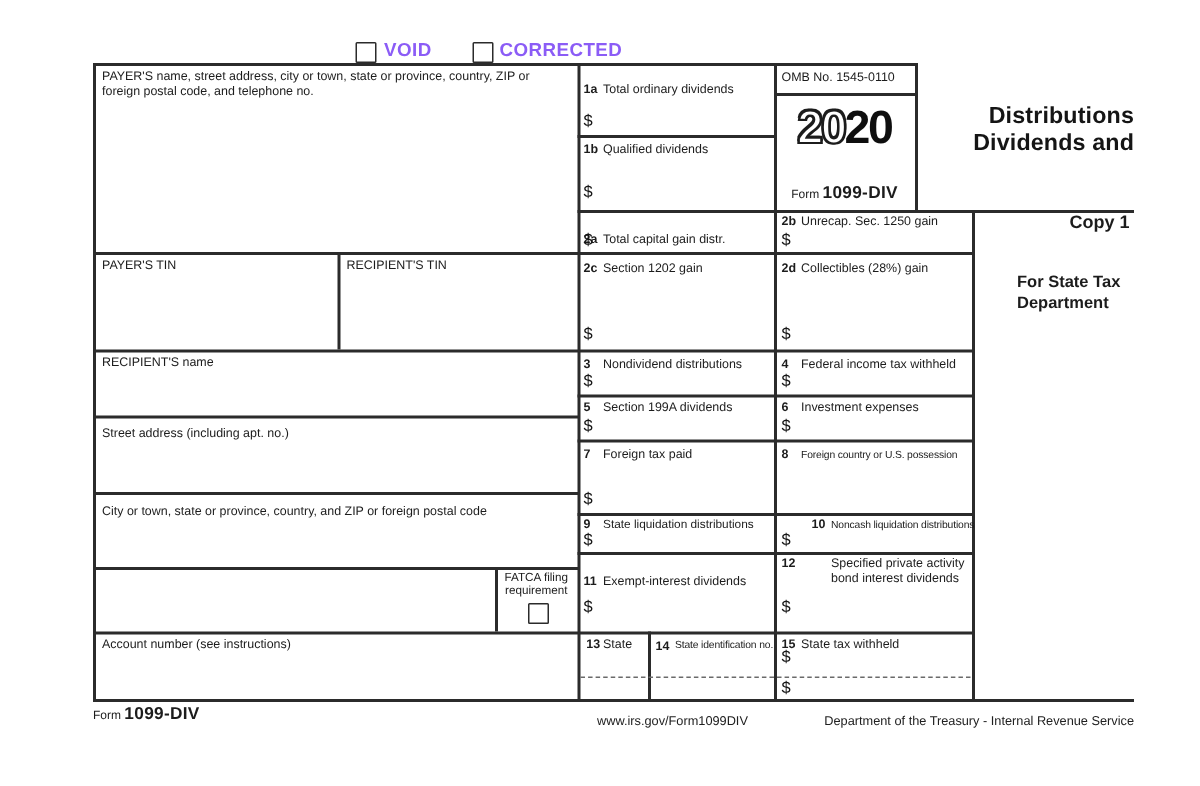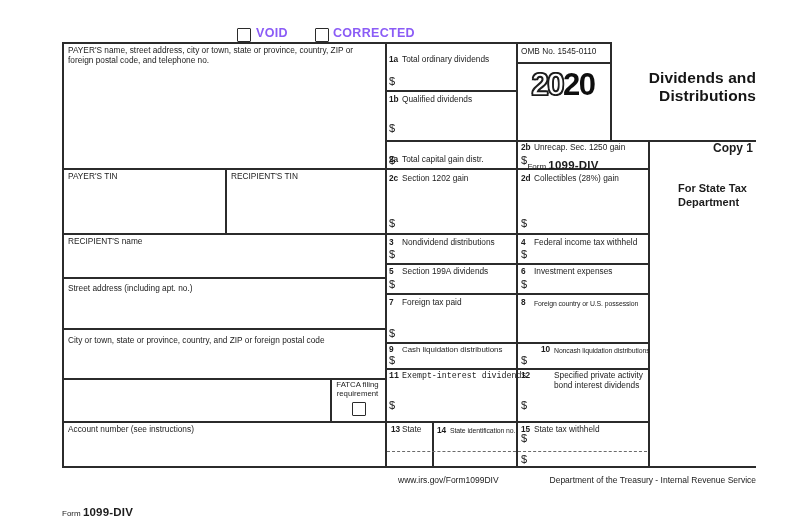--- a/index.html
+++ b/index.html
@@ -19,21 +19,21 @@
   .wraplbl span.txt { white-space:normal; width:104px; display:block; }
   .smalltxt { font-size:6.9px; letter-spacing:-0.1px; }
   .dollar { position:absolute; font-size:11px; font-weight:400; color:#161616; }
   .checkbox { position:absolute; width:12px; height:12px; border:1.7px solid #2b2b2b; background:#fff; border-radius:1px; }
   .cbLabel { position:absolute; font-size:12.5px; font-weight:600; letter-spacing:0.3px; color:#8b5cf6; }
   .omb { position:absolute; font-size:8.3px; }
   .year { position:absolute; left:516px; top:68px; width:94px; text-align:center; font-size:31px; font-weight:800; letter-spacing:-1.5px; line-height:34px; }
   .year .outline { color:#ffffff; -webkit-text-stroke:1.4px #1c1c1c;
     text-shadow:-1px -1px 0 #1c1c1c, 1px -1px 0 #1c1c1c, -1px 1px 0 #1c1c1c, 1px 1px 0 #1c1c1c; }
   .year .solid { color:#0e0e0e; }
-  .formNo { position:absolute; font-size:8px;margin-top:36px; }
+  .formNo { position:absolute; font-size:8px; }
   .formNo b { font-size:11.5px; font-weight:800; letter-spacing:0.2px; }
   .bigTitle { position:absolute; left:560px; top:69px; width:196px; text-align:right;
     font-size:15.5px; font-weight:800; line-height:18px; letter-spacing:0.1px; color:#151515; }
   .copy1 { position:absolute; left:560px; top:141px; width:193px; text-align:right; font-size:12px; font-weight:800; }
   .copyDest { position:absolute; left:678px; top:158px; font-size:11px; font-weight:800; line-height:13.5px; }
   .fatca { position:absolute; left:331px; top:380px; width:53px; text-align:center; font-size:7.8px; line-height:9px; }
   .footUrl { position:absolute; font-size:8.5px; color:#202020; }
 </style>
 </head>
 <body>
@@ -88,22 +88,22 @@
   <div class="omb" style="left:521px; top:46px;">OMB No. 1545-0110</div>
   <div class="year">
     <span class="outline">20</span><span class="solid">20</span>
   </div>
   <div class="formNo" style="left:516px; top:123px; width:94px; text-align:center;">
     <span>Form</span>
     <b>1099-DIV</b>
   </div>
 
   <div class="bigTitle">
+    <span style="display:block;">Distributions</span>
     <span style="display:block;">Dividends and</span>
-    <span style="display:block;">Distributions</span>
   </div>
   <div class="copy1">Copy 1</div>
   <div class="copyDest">
     <span style="display:block;margin-top:24px;">For State Tax</span>
     <span style="display:block;">Department</span>
   </div>
 
   <div class="lbl" style="left:389px; top:55px;">
       <b>1a</b>
       <span class="txt">Total ordinary dividends</span>
@@ -170,31 +170,31 @@
     </div>
   <div class="dollar" style="left:389px; top:327px;">$</div>
 
   <div class="lbl" style="left:521px; top:298px;">
       <b>8</b>
       <span class="txt smalltxt" style="padding-top:1px;">Foreign country or U.S. possession</span>
     </div>
 
   <div class="lbl" style="left:389px; top:345px;">
       <b>9</b>
-      <span class="txt" style="font-size:7.9px;">Cash liquidation distributions</span>
+      <span class="txt" style="font-size:7.9px;">State liquidation distributions</span>
     </div>
   <div class="dollar" style="left:389px; top:354px;">$</div>
 
   <div class="lbl" style="left:521px; top:345px;margin-left:20px;">
       <b>10</b>
       <span class="txt smalltxt" style="padding-top:1px;">Noncash liquidation distributions</span>
     </div>
   <div class="dollar" style="left:521px; top:354px;">$</div>
 
-  <div class="lbl" style="left:389px; top:371px;font-family:Liberation Mono, monospace;">
+  <div class="lbl" style="left:389px; top:383px;">
       <b>11</b>
       <span class="txt">Exempt-interest dividends</span>
     </div>
   <div class="dollar" style="left:389px; top:399px;">$</div>
 
   <div class="lbl wraplbl" style="left:521px; top:371px;gap:20px;">
       <b>12</b>
       <span class="txt">Specified private activity bond interest dividends</span>
     </div>
   <div class="dollar" style="left:521px; top:399px;">$</div>

